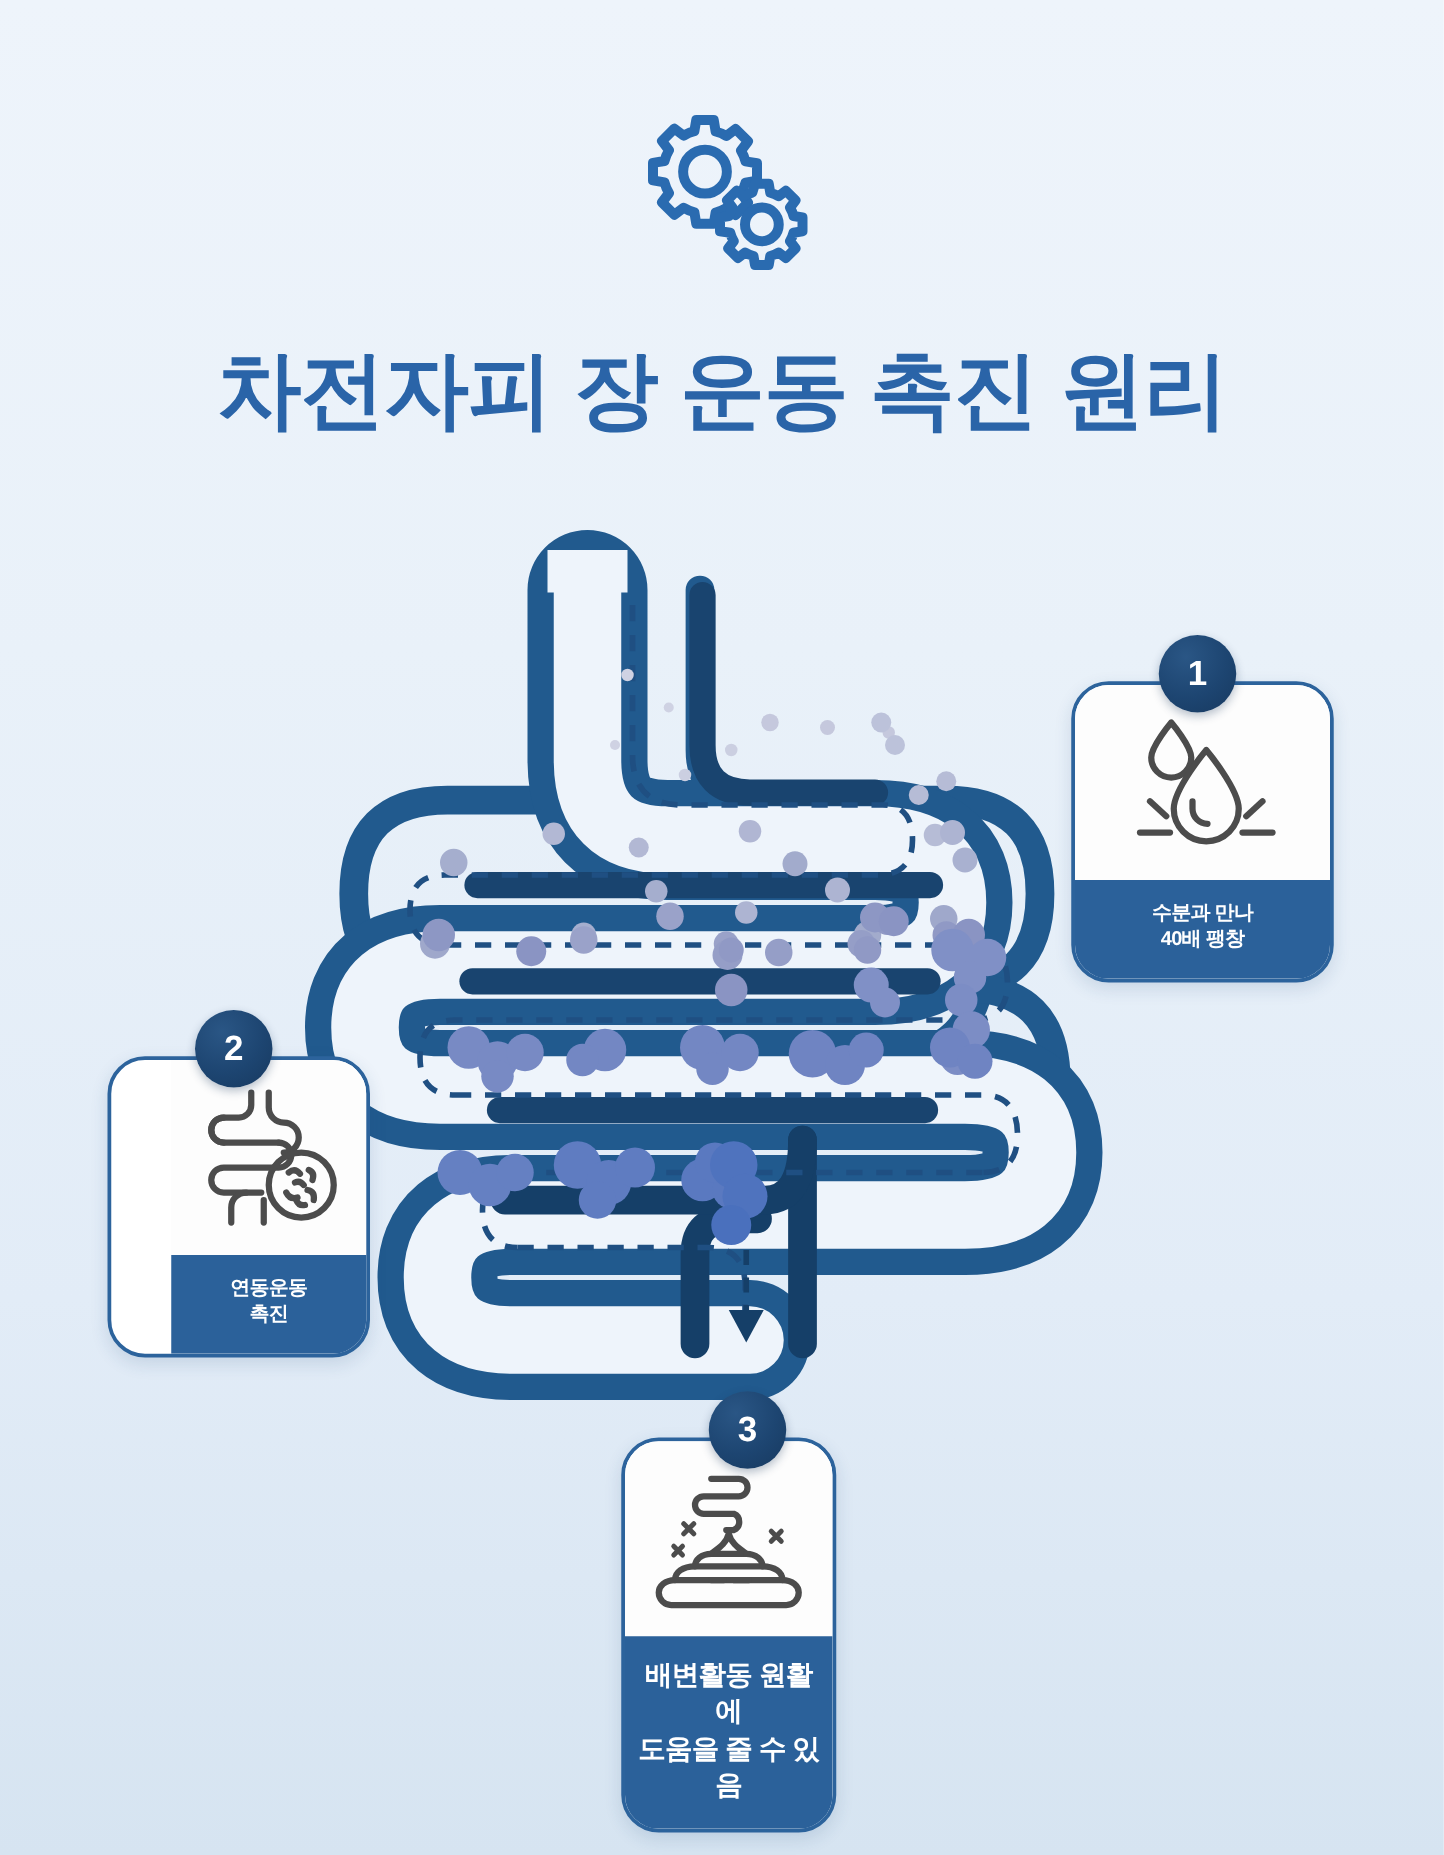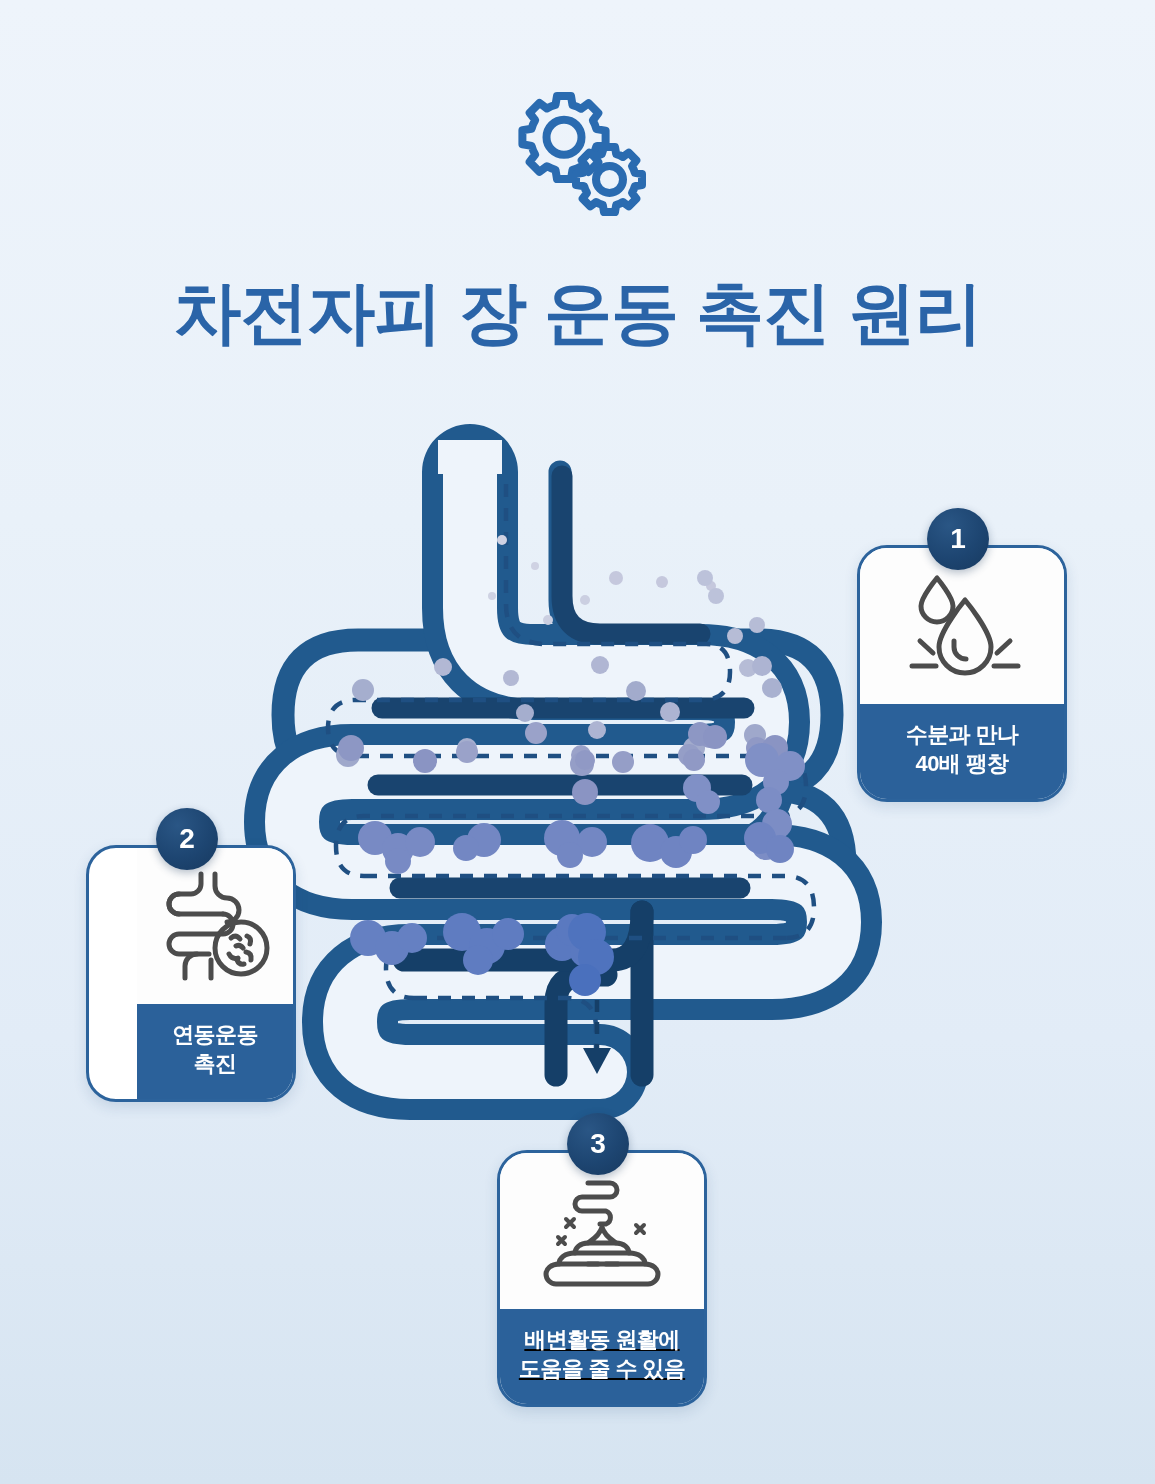--- a/index.html
+++ b/index.html
@@ -78,21 +78,21 @@
     height: 156px;
     background: #fdfdfd;
     display: flex;
     align-items: center;
     justify-content: center;
   }
 
   .card-label {
     background: #2b619a;
     color: #ffffff;
-    font-size: 22px;
+    font-size: 16px;
     font-weight: 800;
     line-height: 1.34;
     text-align: center;
     padding: 16px 6px 20px;
     letter-spacing: -0.6px;
     white-space: pre-line;
   }
 
   .badge {
     position: absolute;
@@ -113,21 +113,21 @@
   
   #card-1 { left: 857px; top: 545px; }
   #badge-1 { left: 927px; top: 508px; }
 
   #card-2 { left: 86px; top: 845px; padding-left: 48px; }
   #badge-2 { left: 156px; top: 808px; }
 
   #card-3 { left: 497px; top: 1150px; }
   #badge-3 { left: 567px; top: 1113px; }
 
-  #card-3 { width: 210px; text-decoration: underline; }
+  #card-3 { width: 172px; }
   #card-3 .card-label { font-size: 22px; }
 
   .ico-svg { display: block; }
 </style>
 </head>
 <body>
 
 <div id="infographic">
 
   <div class="gear-wrap">

